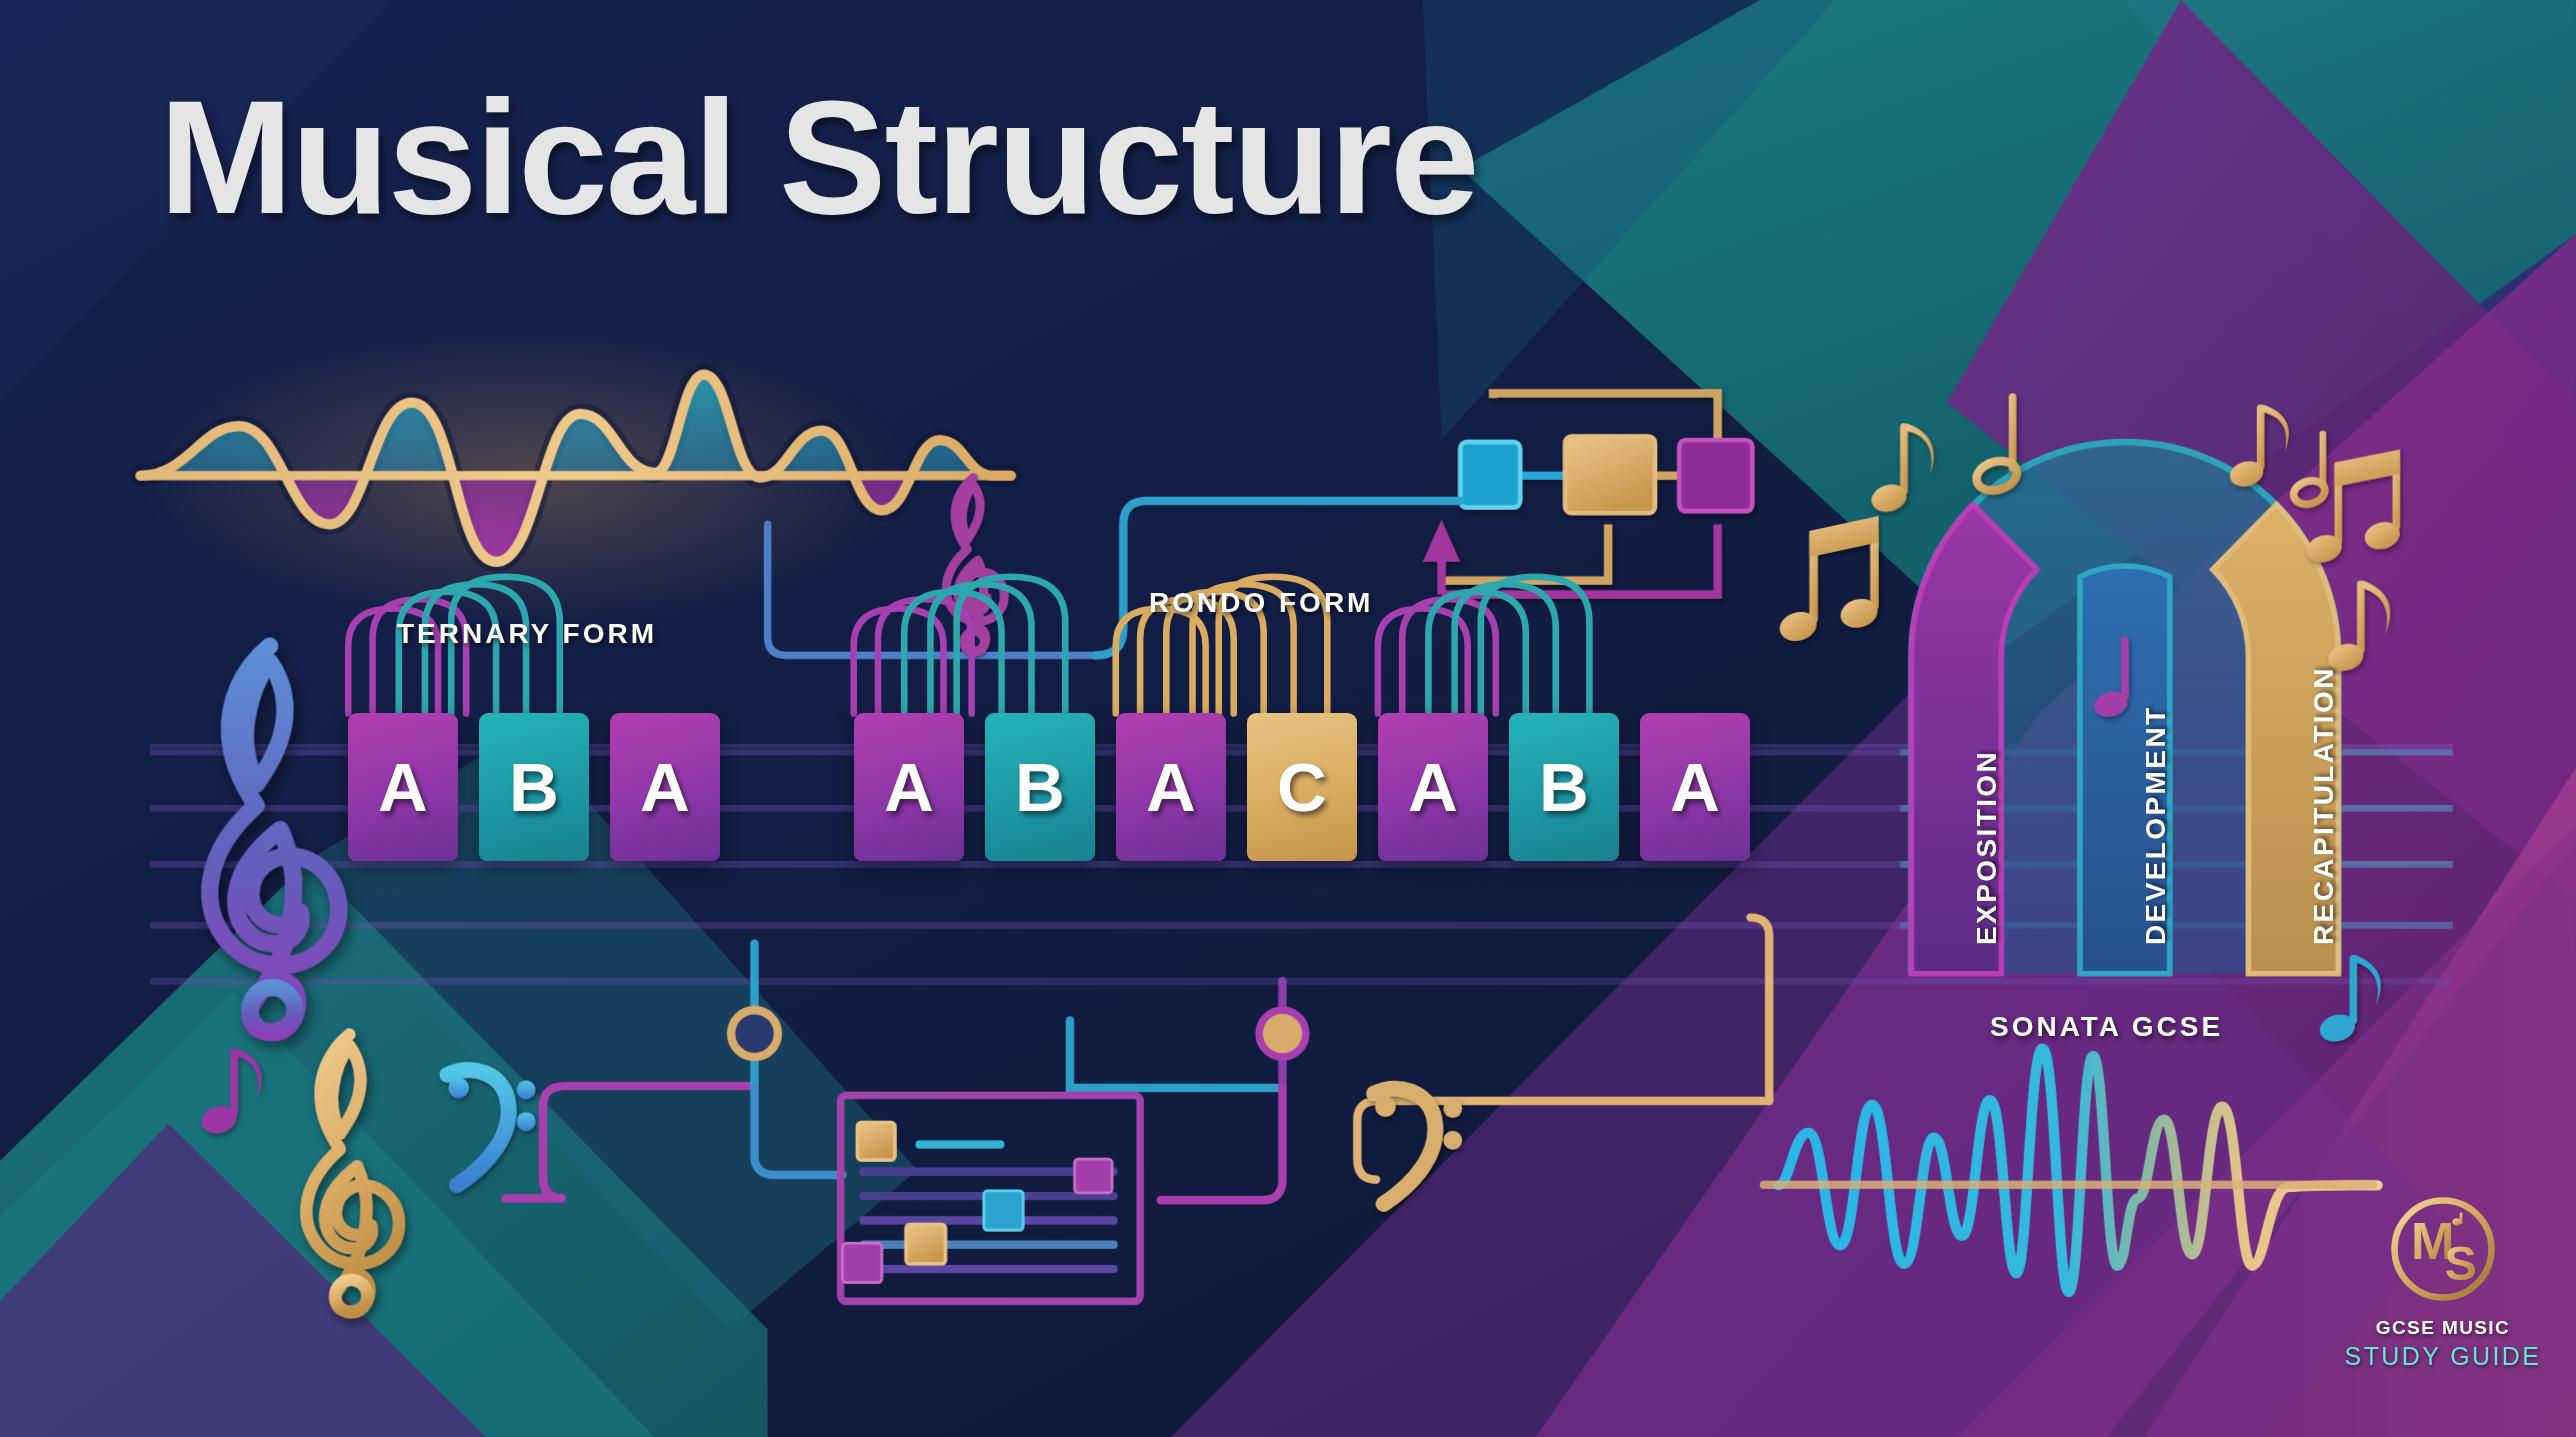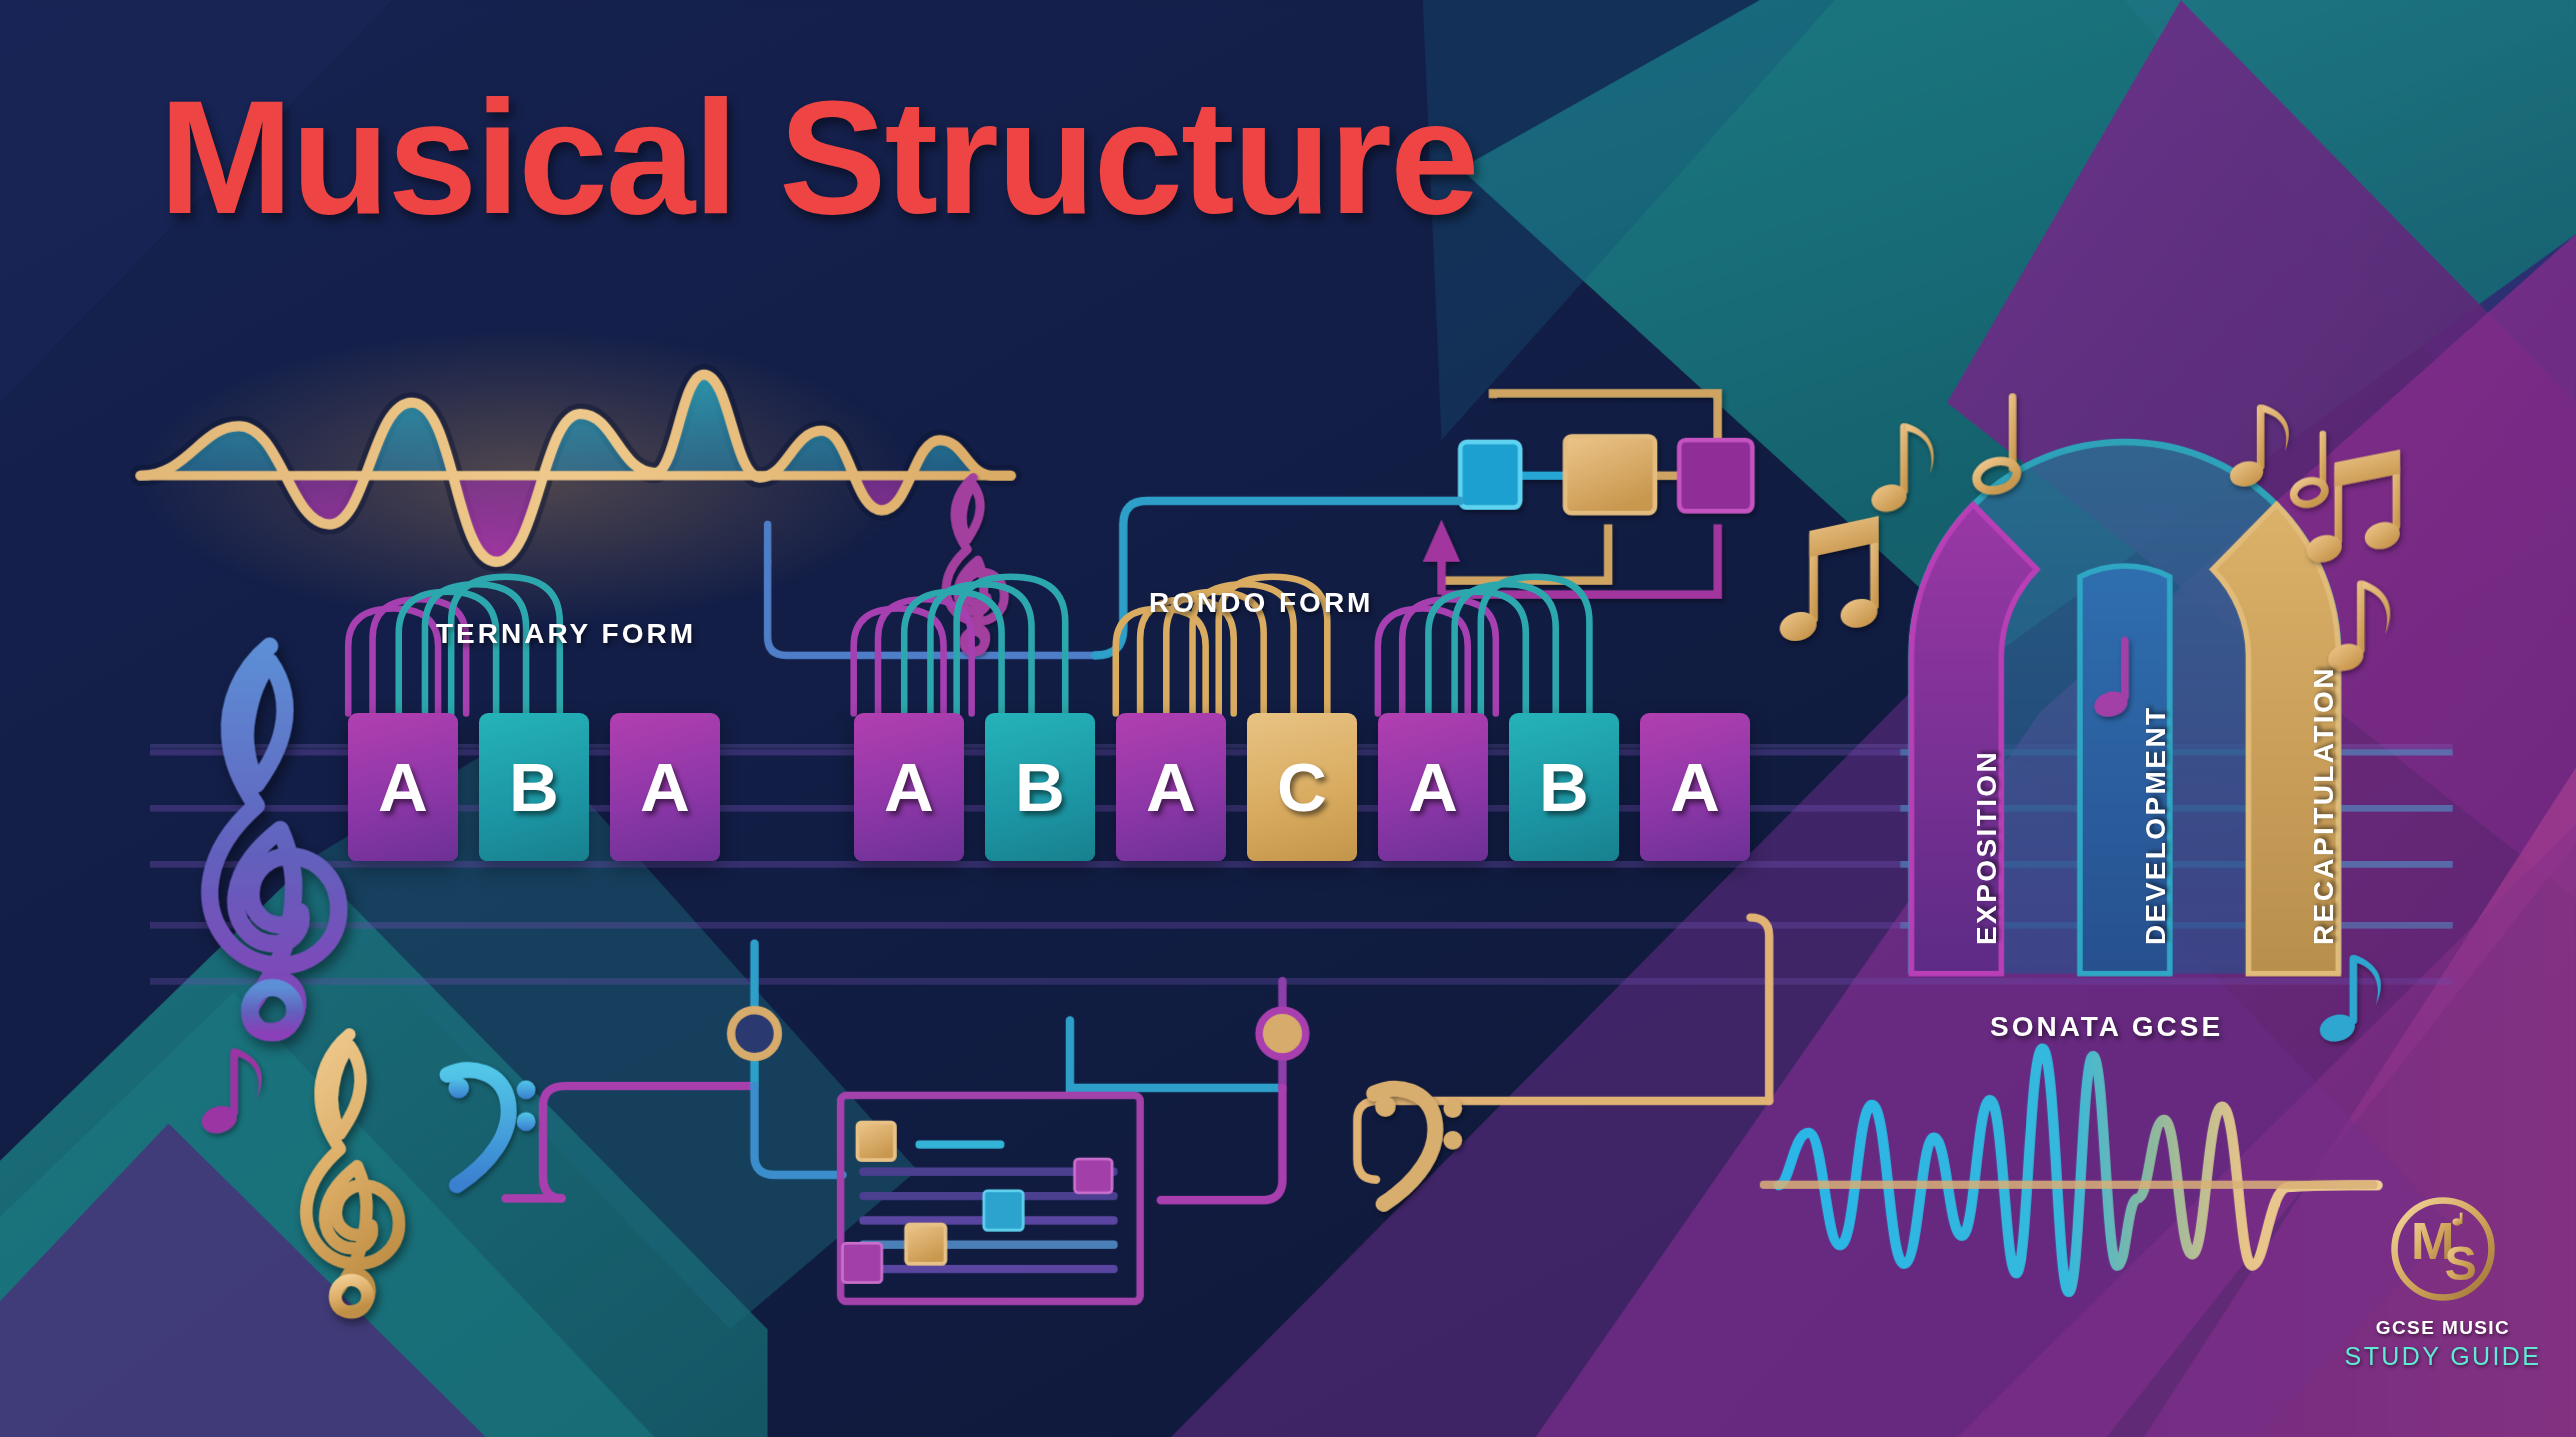--- a/index.html
+++ b/index.html
@@ -8,33 +8,33 @@
     width:2576px; height:1438px;
     font-family:"Liberation Sans", sans-serif;
     overflow:hidden; position:relative;
   }
   #stage { position:absolute; inset:0; overflow:hidden; }
   svg.full { position:absolute; left:0; top:0; width:2576px; height:1438px; display:block; }
 
   
   #title {
     position:absolute; left:159px; top:77px;
-    font-size:161px; font-weight:700; color:#ef4444;
+    font-size:161px; font-weight:700; color:#e5e5e5;
     letter-spacing:-1.9px; line-height:1;
     text-shadow: 3.7px 5.6px 9.4px rgba(0,0,0,.45);
     white-space:nowrap;
   }
 
   
   .caption {
     position:absolute; color:#ffffff; font-weight:700;
     font-size:28px; letter-spacing:3px; white-space:nowrap;
     text-shadow:1.9px 2.8px 5.6px rgba(0,0,0,.55);
   }
-  #cap-ternary { left:397px; top:618px;padding-left:39px; }
+  #cap-ternary { left:397px; top:618px; }
   #cap-rondo   { left:1149px; top:587px; }
   #cap-sonata  { left:1990px; top:1011px; }
 
   
   .block {
     position:absolute; top:713px; width:110px; height:148px;
     border-radius:9.4px 9.4px 7.5px 7.5px;
     display:flex; align-items:center; justify-content:center;
     color:#fff; font-size:69px; font-weight:700;
     text-shadow:2.8px 3.7px 5.6px rgba(0,0,0,.5);

